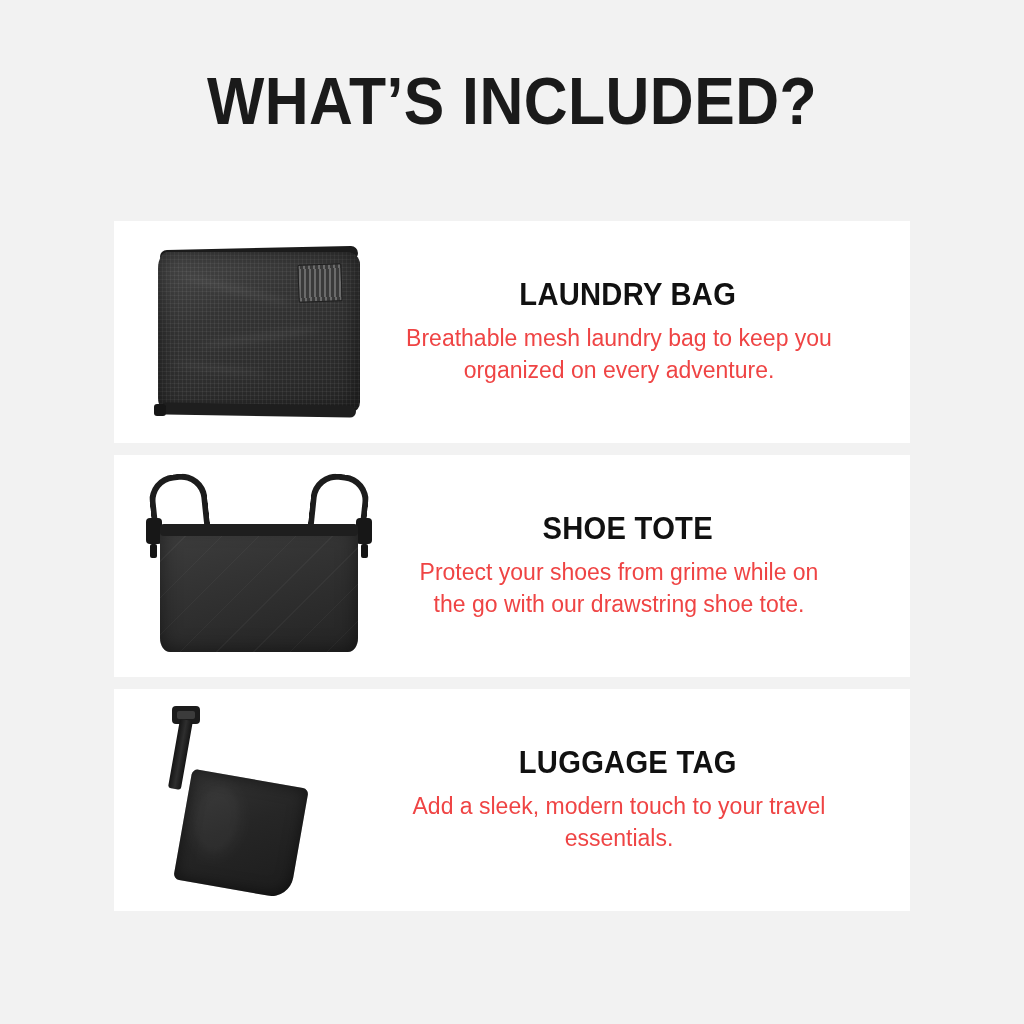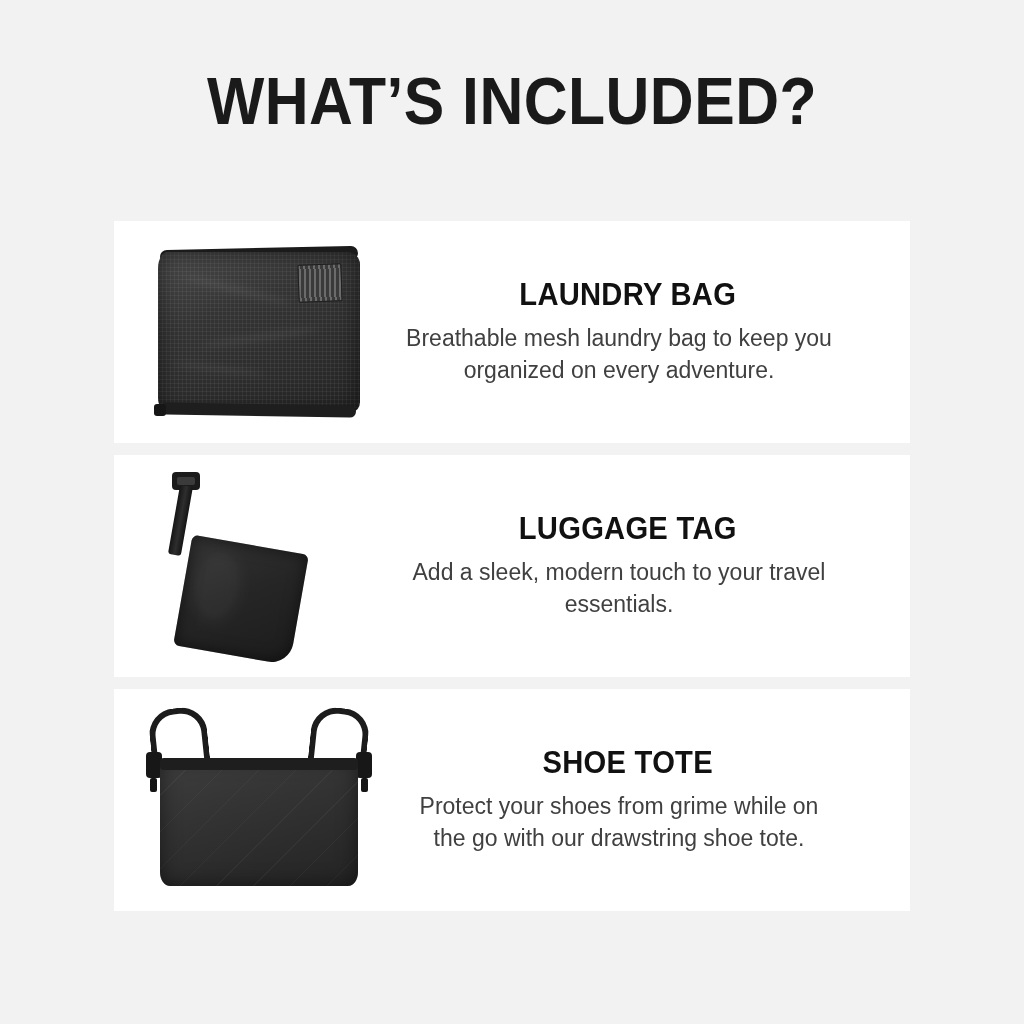--- a/index.html
+++ b/index.html
@@ -72,21 +72,21 @@
     letter-spacing: 0.3px;
     color: #111111;
     transform: scaleX(0.94);
     transform-origin: left center;
   }
   .card p {
     margin: 0;
     font-family: "Liberation Sans", sans-serif;
     font-size: 23px;
     line-height: 1.38;
-    color: #404040;
+    color: #ef4444;
     max-width: 430px;
   }
   
   .laundry {
     position: relative;
     width: 210px;
     height: 180px;
   }
   .laundry .body {
     position: absolute;
@@ -300,45 +300,45 @@
         </div>
       </div>
       <div class="info">
         <h2>LAUNDRY BAG</h2>
         <p>Breathable mesh laundry bag to keep you organized on every adventure.</p>
       </div>
     </div>
 
     <div class="card">
       <div class="thumb">
-        <div class="tag">
-          <div class="buckle"></div>
-          <div class="strap"></div>
-          <div class="plate"></div>
-        </div>
-      </div>
-      <div class="info">
-        <h2>LUGGAGE TAG</h2>
-        <p>Add a sleek, modern touch to your travel essentials.</p>
-      </div>
-    </div>
-
-    <div class="card">
-      <div class="thumb">
         <div class="tote">
           <div class="cord left"></div>
           <div class="cord right"></div>
           <div class="toggle left"></div>
           <div class="toggle right"></div>
           <div class="fray left"></div>
           <div class="fray right"></div>
           <div class="sack"></div>
           <div class="channel"></div>
         </div>
       </div>
       <div class="info">
         <h2>SHOE TOTE</h2>
         <p>Protect your shoes from grime while on the go with our drawstring shoe tote.</p>
       </div>
     </div>
 
+    <div class="card">
+      <div class="thumb">
+        <div class="tag">
+          <div class="buckle"></div>
+          <div class="strap"></div>
+          <div class="plate"></div>
+        </div>
+      </div>
+      <div class="info">
+        <h2>LUGGAGE TAG</h2>
+        <p>Add a sleek, modern touch to your travel essentials.</p>
+      </div>
+    </div>
+
   </div>
 </div>
 
 </body></html>

